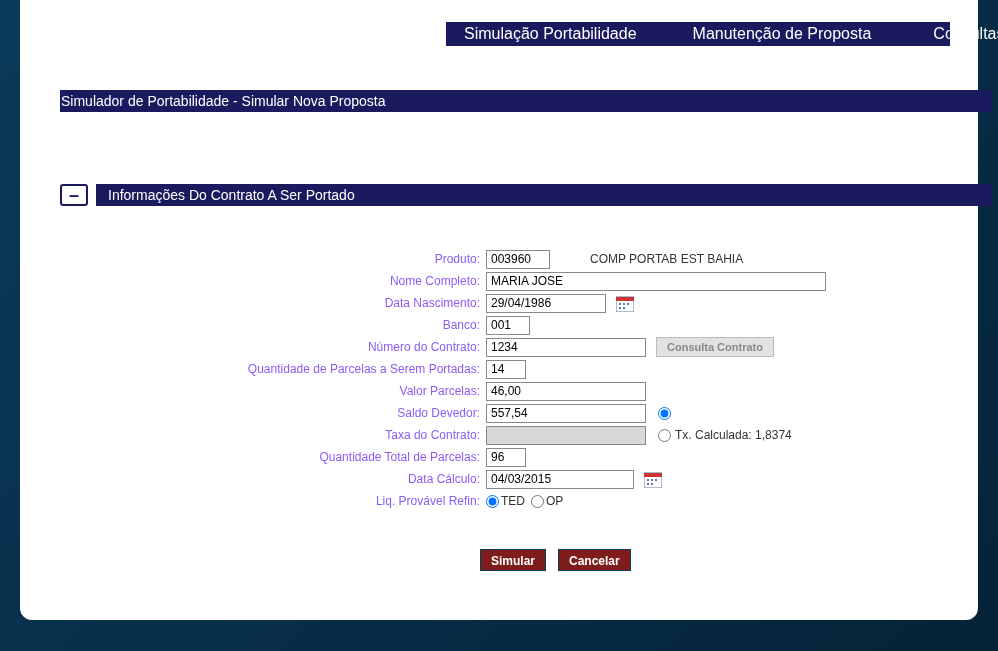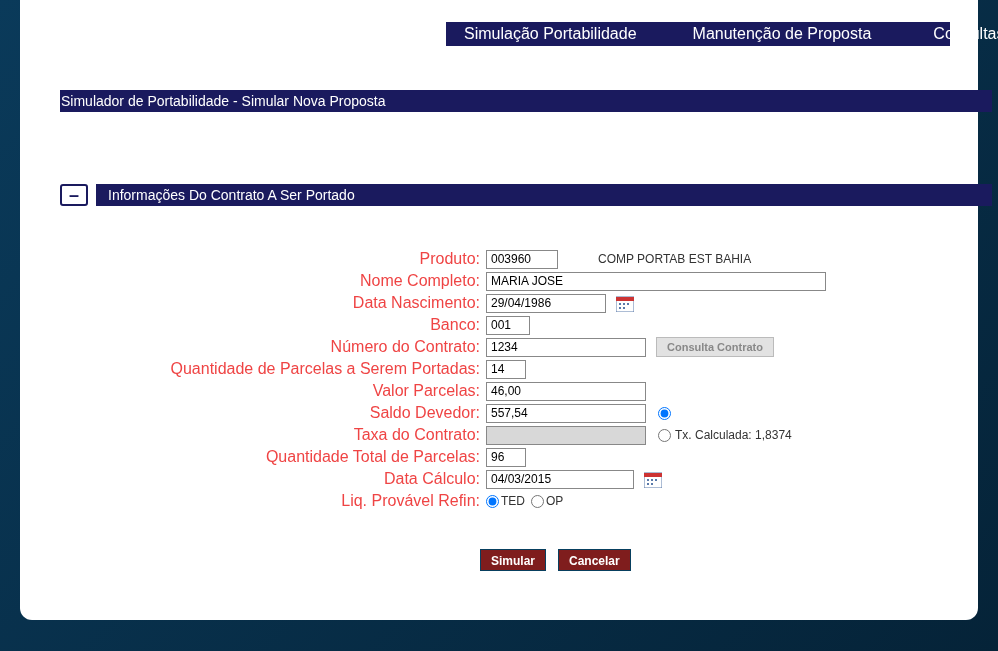--- a/index.html
+++ b/index.html
@@ -107,35 +107,35 @@
     .form-row {
       display: flex;
       align-items: center;
       height: 22px;
       margin-bottom: 0;
     }
     .form-label {
       width: 426px;
       text-align: right;
       padding-right: 6px;
-      font-size: 16px;
-      color: #ef4444;
+      font-size: 12px;
+      color: #8b5cf6;
     }
     .form-input {
       font-family: inherit;
       font-size: 12px;
       height: 19px;
       border: 1px solid #888;
       padding: 0 4px;
       background: #fff;
     }
     .form-input.ro {
       background: #d8d8d8;
     }
-    .w56 { width: 72px; }
+    .w56 { width: 64px; }
     .w44 { width: 44px; }
     .w40 { width: 40px; }
     .w150 { width: 148px; }
     .w120 { width: 120px; }
     .w160 { width: 160px; }
     .w340 { width: 340px; }
     .product-display {
       margin-left: 40px;
       font-size: 12px;
       color: #333;

